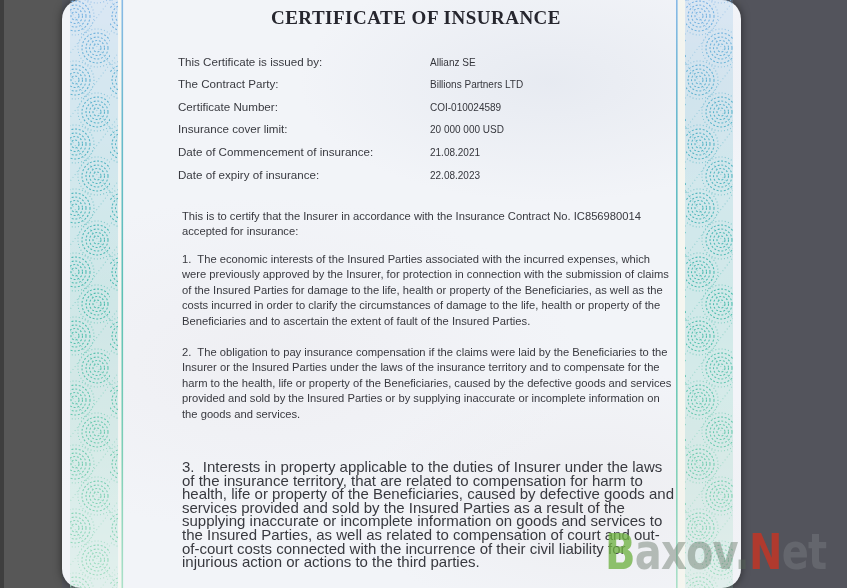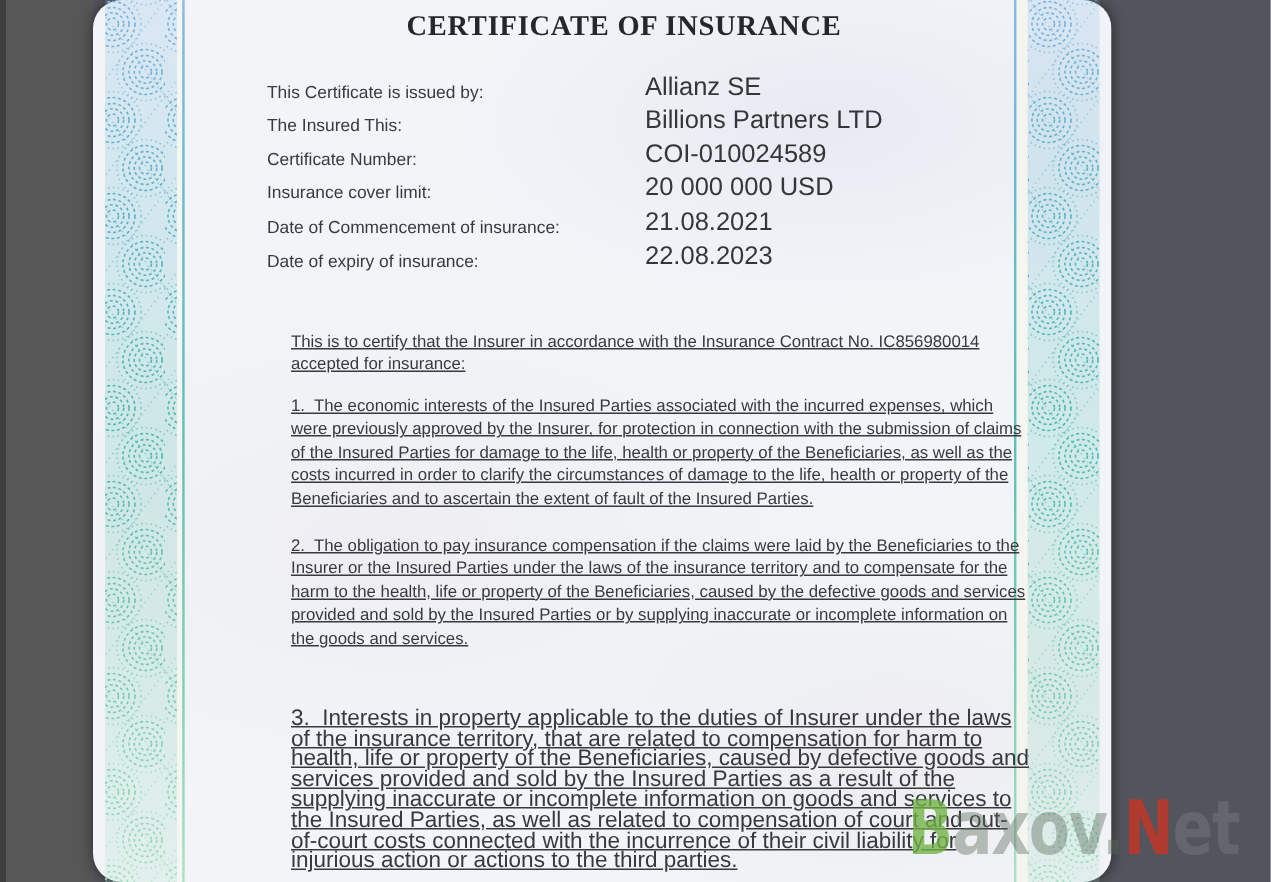--- a/index.html
+++ b/index.html
@@ -27,25 +27,25 @@
   .title{
     position:absolute;left:116px;top:7px;width:476px;margin:0;
     text-align:center;
     font-family:"Liberation Serif","DejaVu Serif",serif;
     font-size:19px;font-weight:700;letter-spacing:.5px;color:#26262e;
   }
 
   .fields{position:absolute;left:116px;top:45px;width:480px;}
   .field-row{display:flex;height:22.6px;align-items:flex-end;}
   .field-label{width:252px;flex:0 0 252px;font-size:11.6px;color:#393a40;}
-  .field-value{flex:1;font-size:17px;color:#35363c;}
+  .field-value{flex:1;font-size:10px;color:#35363c;}
 
   .para{
-    position:absolute;left:116px;width:492px;margin:16px;
-    font-size:11.2px;line-height:15.4px;color:#38393f;text-decoration:underline;
+    position:absolute;left:116px;width:492px;margin:4px;
+    font-size:11.2px;line-height:15.4px;color:#38393f;
   }
   .para-intro{top:205px;}
   .para-1{top:248px;}
   .para-2{top:341px;}
   .para-3{top:456px;font-size:15px;line-height:13.6px;}
 
   .watermark{
     position:absolute;left:605px;top:527px;z-index:5;
     font-family:"DejaVu Sans","Liberation Sans",sans-serif;
     font-weight:700;font-size:50px;line-height:50px;letter-spacing:-1px;
@@ -119,21 +119,21 @@
   </svg>
 
   <h1 class="title">CERTIFICATE OF INSURANCE</h1>
 
   <div class="fields">
     <div class="field-row">
       <span class="field-label">This Certificate is issued by:</span>
       <span class="field-value">Allianz SE</span>
     </div>
     <div class="field-row">
-      <span class="field-label">The Insured This:</span>
+      <span class="field-label">The Contract Party:</span>
       <span class="field-value">Billions Partners LTD</span>
     </div>
     <div class="field-row">
       <span class="field-label">Certificate Number:</span>
       <span class="field-value">COI-010024589</span>
     </div>
     <div class="field-row">
       <span class="field-label">Insurance cover limit:</span>
       <span class="field-value">20 000 000 USD</span>
     </div>

